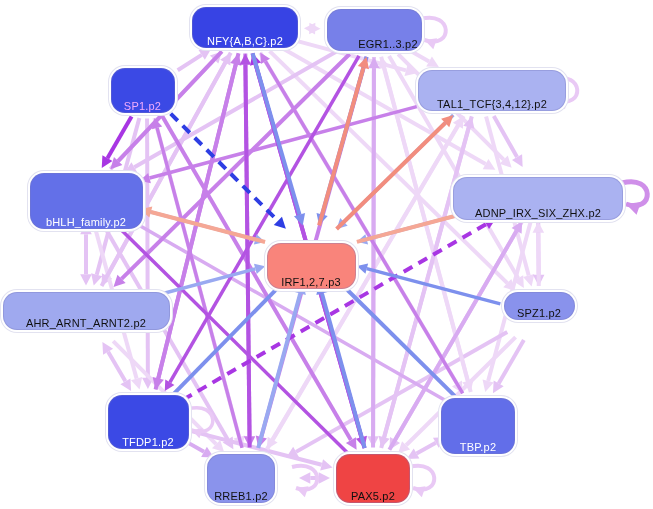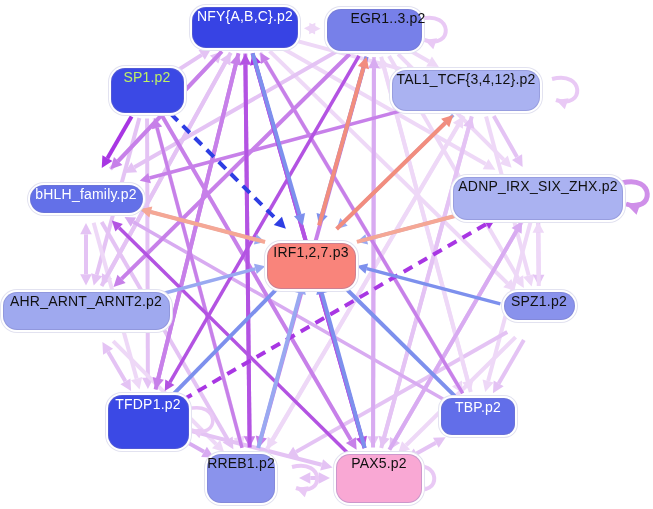--- a/index.html
+++ b/index.html
@@ -6,23 +6,23 @@
   #stage{
     position:relative;
     width:653px;height:509px;
     background:#ffffff;
     overflow:hidden;
     font-family:"Liberation Sans","DejaVu Sans",sans-serif;
   }
   #edges{position:absolute;left:0;top:0;}
   .node{
     position:absolute;
-    display:flex;align-items:flex-start;justify-content:center;
+    display:flex;align-items:flex-end;justify-content:center;
     border-radius:14px;
-    font-size:14px;
+    font-size:11px;
     letter-spacing:0.2px;
     border:1px solid rgba(120,120,190,0.35);
     box-shadow:0 0 0 2px #ffffff, 0 0 0 3px #e2e2f0;
     box-sizing:border-box;
     cursor:pointer;
     white-space:nowrap;
     user-select:none;
   }
   .node span{pointer-events:none;}
 </style>
@@ -211,47 +211,47 @@
         <polygon points="139.939542336202,209.14414665704854 152.3411486442454,206.40003277816197 149.39884637460736,217.62067702678166" fill="#f5a795"></polygon>
       </g>
     </svg>
   <div id="nodes-layer">
       <div class="node" style="left: 192px; top: 6.5px; width: 106px; height: 41px; background: rgb(55, 67, 228); color: rgb(255, 255, 255);">
         <span>NFY{A,B,C}.p2</span>
       </div>
       <div class="node" style="left: 326.5px; top: 9px; width: 95px; height: 42px; background: rgb(119, 128, 233); color: rgb(16, 16, 16); padding-left: 28px;">
         <span>EGR1..3.p2</span>
       </div>
-      <div class="node" style="left: 110.5px; top: 67.5px; width: 73px; height: 45px; background: rgb(59, 73, 229); color: #bef264;">
+      <div class="node" style="left: 110.5px; top: 67.5px; width: 64px; height: 45px; background: rgb(59, 73, 229); color: #f0abfc;">
         <span>SP1.p2</span>
       </div>
-      <div class="node" style="left: 392px; top: 69.5px; width: 148px; height: 41px; background: rgb(170, 178, 241); color: rgb(16, 16, 16);">
+      <div class="node" style="left: 418px; top: 69.5px; width: 148px; height: 41px; background: rgb(170, 178, 241); color: rgb(16, 16, 16);">
         <span>TAL1_TCF{3,4,12}.p2</span>
       </div>
-      <div class="node" style="left: 29.5px; top: 173px; width: 113px; height: 28px; background: rgb(99, 112, 232); color: rgb(255, 255, 255); margin-top: 12px;">
+      <div class="node" style="left: 29.5px; top: 173px; width: 113px; height: 56px; background: rgb(99, 112, 232); color: rgb(255, 255, 255);">
         <span>bHLH_family.p2</span>
       </div>
       <div class="node" style="left: 453px; top: 177px; width: 170px; height: 43px; background: rgb(170, 178, 241); color: rgb(16, 16, 16);">
         <span>ADNP_IRX_SIX_ZHX.p2</span>
       </div>
       <div class="node" style="left: 266.5px; top: 231px; width: 89px; height: 46px; background: rgb(249, 132, 123); color: rgb(16, 16, 16); margin-top: 12px;">
         <span>IRF1,2,7.p3</span>
       </div>
       <div class="node" style="left: 2.5px; top: 291.5px; width: 167px; height: 38px; background: rgb(159, 169, 239); color: rgb(16, 16, 16);">
         <span>AHR_ARNT_ARNT2.p2</span>
       </div>
       <div class="node" style="left: 503.5px; top: 292px; width: 71px; height: 28px; background: rgb(137, 146, 236); color: rgb(16, 16, 16);">
         <span>SPZ1.p2</span>
       </div>
       <div class="node" style="left: 107.5px; top: 395px; width: 81px; height: 54px; background: rgb(59, 73, 229); color: rgb(255, 255, 255);">
         <span>TFDP1.p2</span>
       </div>
-      <div class="node" style="left: 441px; top: 397.5px; width: 74px; height: 37px; background: rgb(98, 110, 233); color: rgb(255, 255, 255); border-radius: 11px;">
+      <div class="node" style="left: 441px; top: 397.5px; width: 74px; height: 56px; background: rgb(98, 110, 233); color: rgb(255, 255, 255);">
         <span>TBP.p2</span>
       </div>
       <div class="node" style="left: 207px; top: 453.5px; width: 68px; height: 49px; background: rgb(138, 147, 236); color: rgb(16, 16, 16);">
         <span>RREB1.p2</span>
       </div>
-      <div class="node" style="left: 336px; top: 453.5px; width: 86px; height: 49px; background: #f9a8d4; color: rgb(16, 16, 16);">
+      <div class="node" style="left: 336px; top: 453.5px; width: 74px; height: 49px; background: #ef4444; color: rgb(16, 16, 16);">
         <span>PAX5.p2</span>
       </div>
     </div>
 </div>
 
 </body></html>

